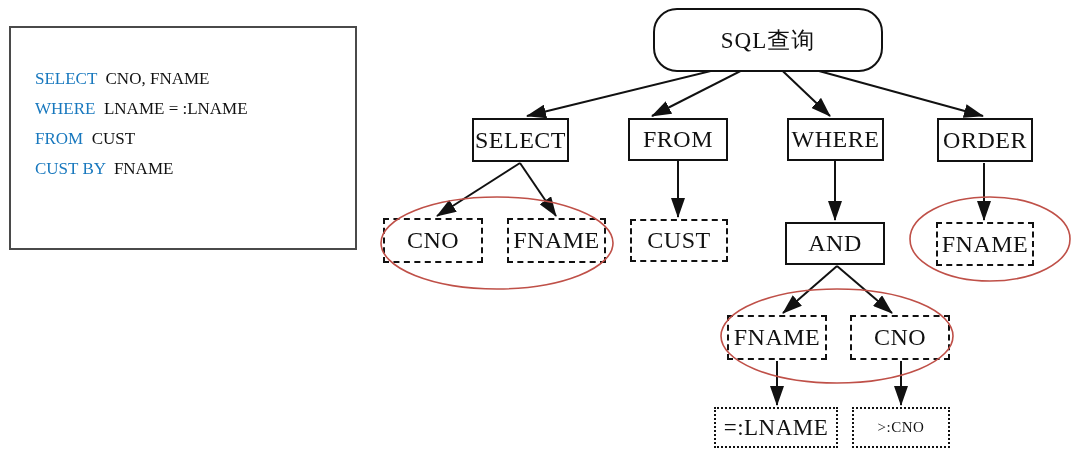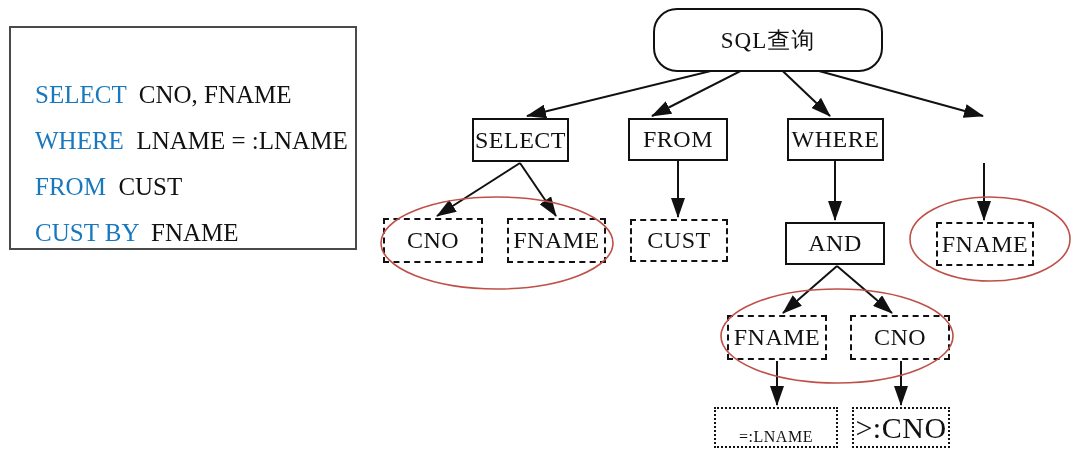--- a/index.html
+++ b/index.html
@@ -6,21 +6,21 @@
   .canvas{
     position:relative;width:1080px;height:461px;background:#ffffff;overflow:hidden;
     font-family:"Liberation Serif","DejaVu Serif",serif;color:#111;
   }
   
   .code-box{
     position:absolute;left:9px;top:26px;width:348px;height:224px;
     border:2px solid #4a4a4a;box-sizing:border-box;
     padding:36px 0 0 24px;background:#fff;
   }
-  .code-line{font-size:25px;line-height:30px;white-space:pre;margin-top:16px;}
+  .code-line{font-size:17px;line-height:30px;white-space:pre;}
   .code-line .kw{color:#1878be;}
   .code-line .rest{color:#111;}
   
   .layer{position:absolute;left:0;top:0;pointer-events:none;}
   .layer.arrows{z-index:1;}
   .layer.ellipses{z-index:3;}
   
   .node{
     position:absolute;display:flex;align-items:center;justify-content:center;
     background:#fff;box-sizing:border-box;font-size:24px;z-index:2;letter-spacing:0.5px;
@@ -36,22 +36,22 @@
   .n-from        {left:628px;top:118px;width:100px;height:43px;}
   .n-where       {left:787px;top:118px;width:97px; height:43px;}
   .n-order       {left:937px;top:118px;width:96px; height:44px;}
   .n-cno-select  {left:383px;top:218px;width:100px;height:45px;}
   .n-fname-select{left:507px;top:218px;width:99px; height:45px;}
   .n-cust        {left:630px;top:219px;width:98px; height:43px;}
   .n-and         {left:785px;top:222px;width:100px;height:43px;}
   .n-fname-order {left:936px;top:222px;width:98px; height:44px;}
   .n-lname       {left:727px;top:315px;width:100px;height:45px;}
   .n-cno-where   {left:850px;top:315px;width:100px;height:45px;}
-  .n-param-lname {left:714px;top:407px;width:124px;height:41px;font-size:16px;align-items:flex-end;}
-  .n-param-cno   {left:852px;top:407px;width:98px; height:41px;font-size:30px;}
+  .n-param-lname {left:714px;top:407px;width:124px;height:41px;font-size:23px;}
+  .n-param-cno   {left:852px;top:407px;width:98px; height:41px;font-size:15px;}
 </style>
 </head>
 <body>
 
 <div class="canvas">
 
   <div class="code-box">
     <div class="code-line"><span class="kw">SELECT</span><span class="rest">  CNO, FNAME</span></div>
     <div class="code-line"><span class="kw">WHERE</span><span class="rest">  LNAME = :LNAME</span></div>
     <div class="code-line"><span class="kw">FROM</span><span class="rest">  CUST</span></div>
@@ -87,20 +87,23 @@
 
   <div class="node solid n-select">
       <span>SELECT</span>
     </div>
   <div class="node solid n-from">
       <span>FROM</span>
     </div>
   <div class="node solid n-where">
       <span>WHERE</span>
     </div>
+  <div class="node solid n-order">
+      <span>ORDER</span>
+    </div>
 
   <div class="node dashed n-cno-select">
       <span>CNO</span>
     </div>
   <div class="node dashed n-fname-select">
       <span>FNAME</span>
     </div>
   <div class="node dashed n-cust">
       <span>CUST</span>
     </div>

